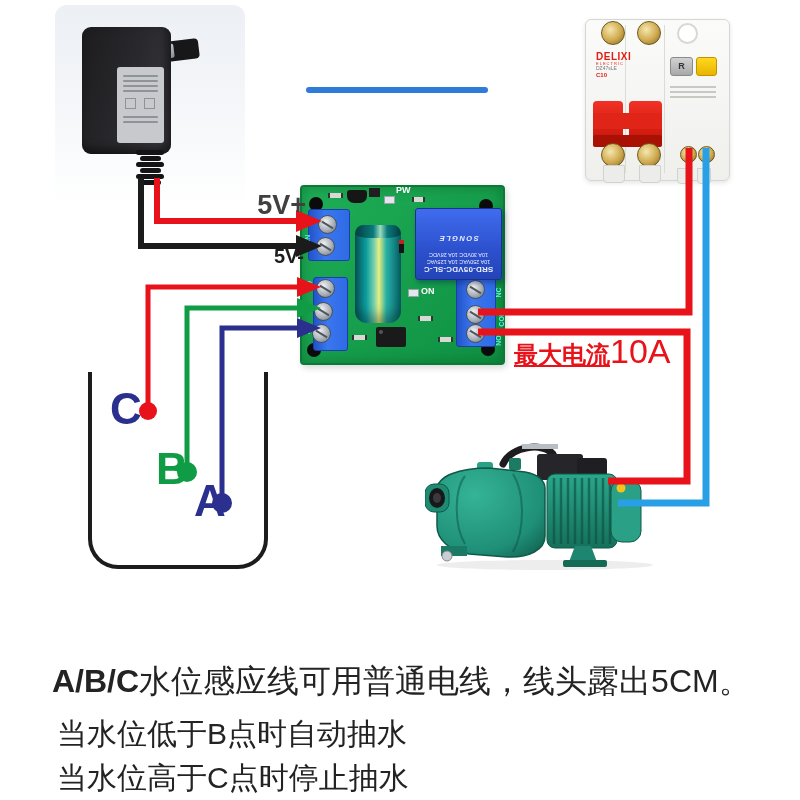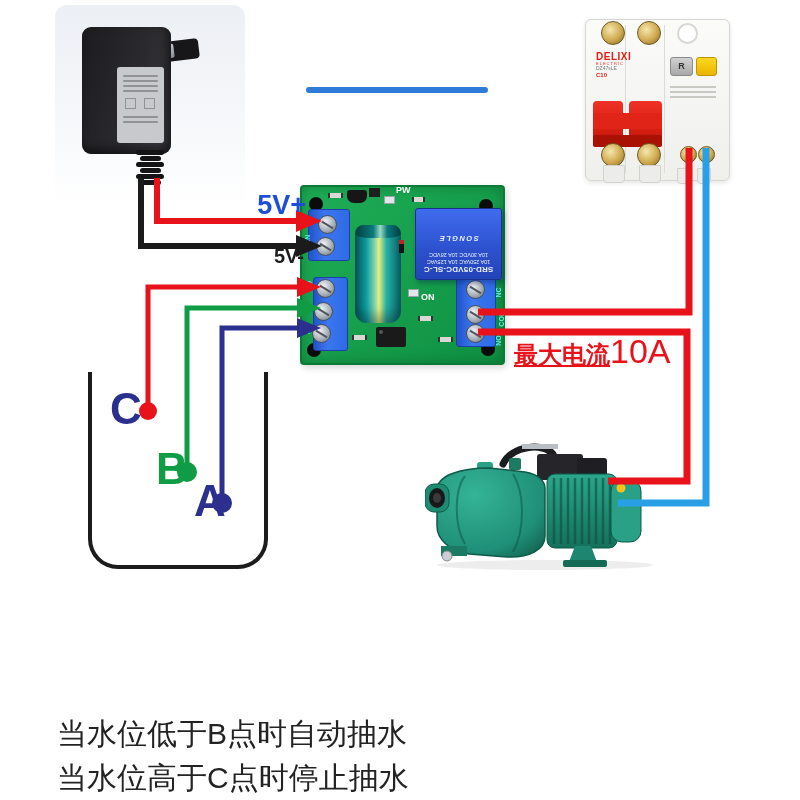--- a/index.html
+++ b/index.html
@@ -109,21 +109,21 @@
         background:linear-gradient(180deg,#c22222 0%,#c22222 30%,#141414 30%);}
 
   
   .pump{position:absolute;left:425px;top:438px;width:245px;height:132px;}
 
   
   .wires{position:absolute;left:0;top:0;width:800px;height:800px;pointer-events:none;}
 
   
   .v-plus{position:absolute;left:238px;top:190px;width:68px;text-align:right;
-        font-size:27px;font-weight:700;color:#1d4ed8;}
+        font-size:27px;font-weight:700;color:#404040;}
   .v-minus{position:absolute;left:238px;top:245px;width:66px;text-align:right;
         font-size:20px;font-weight:700;color:#1d1d1d;}
   .max-current{position:absolute;left:514px;top:332px;color:#e8131a;white-space:nowrap;}
   .mc-cn{font-size:24px;font-weight:700;text-decoration:underline;}
   .mc-val{font-size:34px;font-weight:400;}
   .note{position:absolute;left:333px;top:577px;font-size:26px;font-weight:700;color:#121212;white-space:nowrap;}
   .fn{position:absolute;color:#232323;white-space:nowrap;}
   .fn1{left:52px;top:660px;font-size:32px;}
   .fn1 b{font-weight:700;}
   .fn2{left:57px;top:714px;font-size:30px;}
@@ -229,21 +229,21 @@
         <div class="r-model">SRD-05VDC-SL-C</div>
         <div class="r-rate">10A 250VAC  10A 125VAC</div>
         <div class="r-rate">10A 30VDC  10A 28VDC</div>
         <div class="r-brand">SONGLE</div>
       </div>
     </div>
 
     <div class="led" style="left:84px;top:11px;"></div>
     <div class="silk-white" style="left:96px;top:1px;">PW</div>
     <div class="led" style="left:108px;top:104px;"></div>
-    <div class="silk-white" style="left:121px;top:108px;">ON</div>
+    <div class="silk-white" style="left:121px;top:102px;">ON</div>
 
     <div class="to92"></div>
     <div class="chip1"></div>
     <div class="ic"></div>
     <div class="diode"></div>
     <div class="res" style="left:28px;top:8px;"></div>
     <div class="res" style="left:52px;top:150px;"></div>
     <div class="res" style="left:118px;top:131px;"></div>
     <div class="res" style="left:138px;top:152px;"></div>
     <div class="res" style="left:112px;top:12px;width:9px;"></div>
@@ -324,16 +324,17 @@
   <div class="s-label s-c">C</div>
   <div class="s-label s-b">B</div>
   <div class="s-label s-a">A</div>
 
   <div class="v-plus">5V+</div>
   <div class="v-minus">5V-</div>
 
   <div class="max-current"><span class="mc-cn">最大电流</span><span class="mc-val">10A</span></div>
 
 
+  <div class="fn fn1"><b>A/B/C</b><span>水位感应线可用普通电线，线头露出5CM。</span></div>
   <div class="fn fn3">当水位高于C点时停止抽水</div>
   <div class="fn fn2">当水位低于B点时自动抽水</div>
 
 </div>
 
 </body></html>

